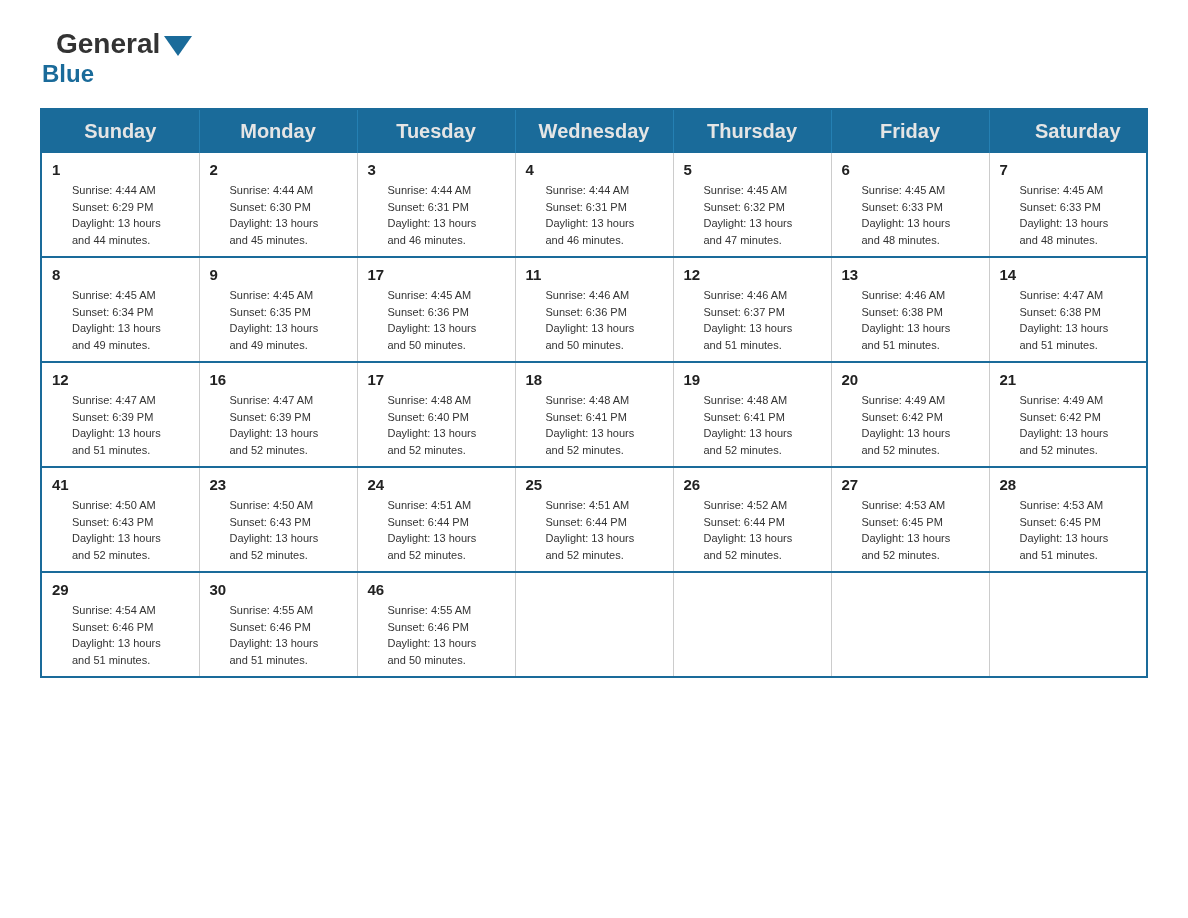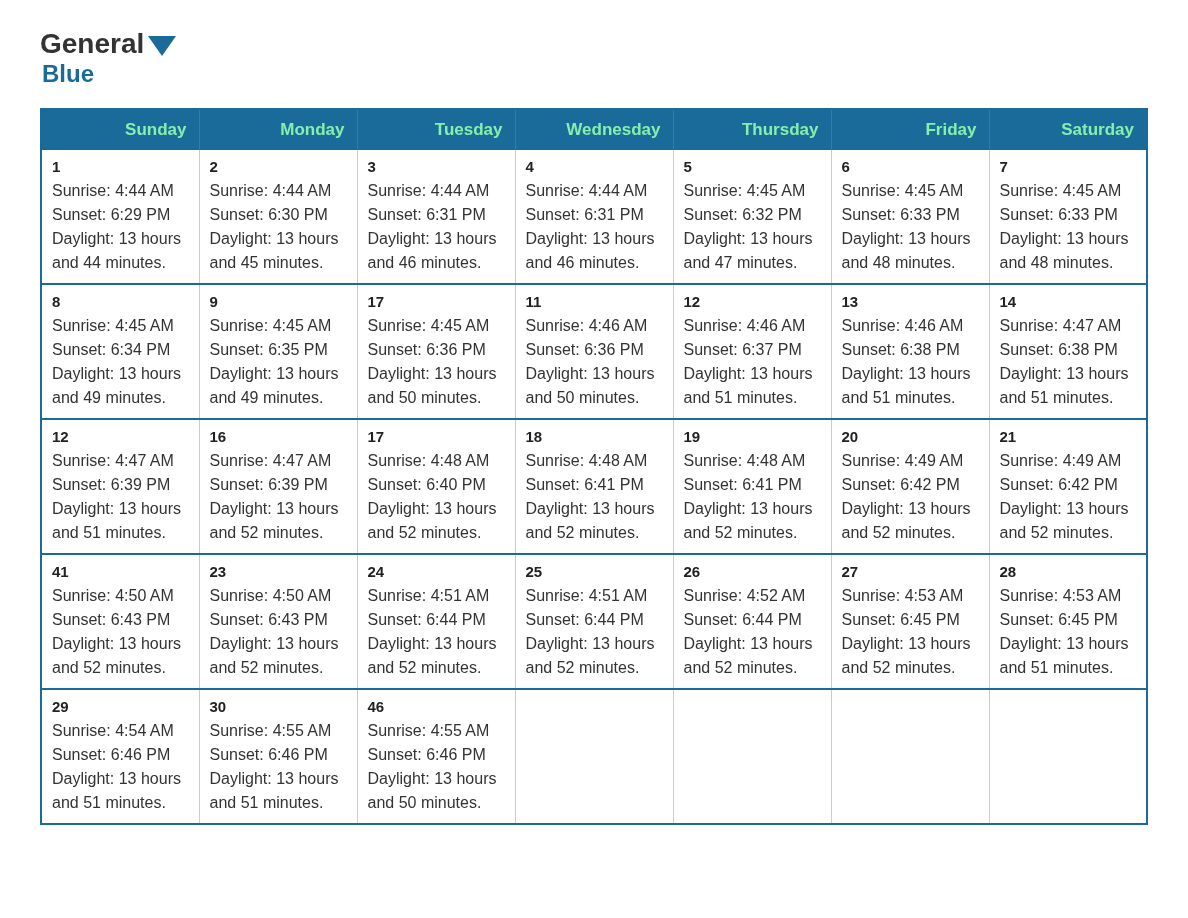--- a/index.html
+++ b/index.html
@@ -21,20 +21,21 @@
       flex-direction: column;
       align-items: flex-start;
     }
     .logo-top {
       display: flex;
       align-items: center;
       font-size: 28px;
       font-weight: bold;
       color: #333;
       line-height: 1;
+      margin-left: 16px;
     }
     .logo-general {
       color: #333;
     }
     .logo-arrow {
       width: 0;
       height: 0;
       border-left: 14px solid transparent;
       border-right: 14px solid transparent;
       border-top: 20px solid #1a6b9a;
@@ -63,25 +64,25 @@
       color: #444;
       margin-top: 4px;
     }
     table {
       width: 100%;
       border-collapse: collapse;
       border: 2px solid #1a6b9a;
     }
     thead tr th {
       background-color: #1a6b9a;
-      color: #86efac;
-      font-size: 17px;
+      color: #e5e5e5;
+      font-size: 20px;
       font-weight: bold;
       padding: 10px 12px;
-      text-align: right;
+      text-align: center;
       border-right: 1px solid #2580b3;
     }
     thead tr th:last-child {
       border-right: none;
       padding-left: 32px;
     }
     tbody tr td {
       vertical-align: top;
       padding: 8px 10px;
       border-right: 1px solid #ccc;
@@ -98,23 +99,24 @@
       border-bottom: none;
     }
     .day-number {
       font-size: 15px;
       font-weight: bold;
       color: #222;
       margin-bottom: 4px;
       display: block;
     }
     .day-info {
-      font-size: 16px;
+      font-size: 11px;
       color: #333;
       line-height: 1.5;
+      margin-left: 20px;
     }
     .empty-cell {
       background: #fff;
     }
   </style>
 </head>
 <body>
 
 <div class="header">
   <div class="logo">

